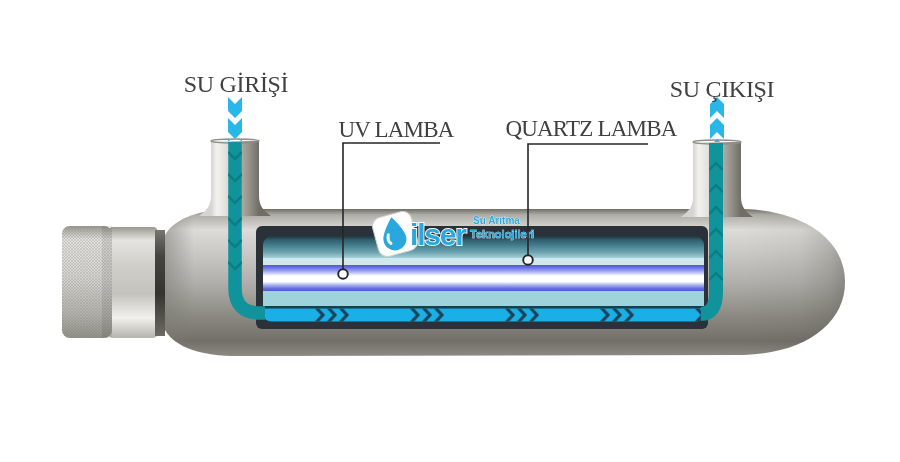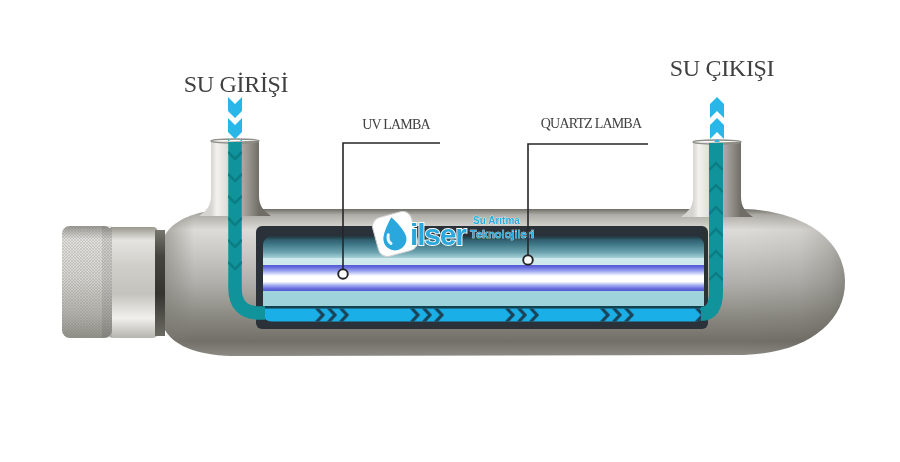--- a/index.html
+++ b/index.html
@@ -1,20 +1,20 @@
 <!DOCTYPE html>
 <html><head>
 <meta charset="utf-8">
 <style>
   html,body{margin:0;padding:0;background:#fff}
   #canvas{position:relative;width:900px;height:462px;background:#ffffff;overflow:hidden;font-family:"Liberation Serif",serif}
   #device-svg{position:absolute;left:0;top:0}
   .label{position:absolute;transform:translateX(-50%);color:#404040;white-space:nowrap}
   .label-top{font-size:24px;letter-spacing:-0.3px}
-  .label-mid{font-size:14px;letter-spacing:-0.8px}
+  .label-mid{font-size:23px;letter-spacing:-0.8px}
 </style>
 </head>
 <body>
 
 <div id="canvas">
 <svg id="device-svg" width="900" height="462" viewBox="0 0 900 462">
   <defs>
     <linearGradient id="gBody" x1="0" y1="0" x2="0" y2="1">
       <stop offset="0" stop-color="#6f6e67"></stop>
       <stop offset="0.04" stop-color="#aeada7"></stop>
@@ -174,16 +174,16 @@
 
   <g>
     <polyline points="440,143 343,143 343,269" stroke="#26262a" stroke-width="1.6" fill="none"></polyline>
     <circle cx="343" cy="274" r="4.8" fill="#fdfdfd" stroke="#26262a" stroke-width="1.9"></circle>
     <polyline points="648,144 528,144 528,255" stroke="#26262a" stroke-width="1.6" fill="none"></polyline>
     <circle cx="528" cy="260" r="4.8" fill="#fdfdfd" stroke="#26262a" stroke-width="1.9"></circle>
   </g>
 </svg>
 
 <div class="label label-top" style="left:236px;top:71px">SU GİRİŞİ</div>
-<div class="label label-top" style="left:722px;top:55px">SU ÇIKIŞI</div>
+<div class="label label-top" style="left:722px;top:76px">SU ÇIKIŞI</div>
 <div class="label label-mid" style="left:396px;top:117px">UV LAMBA</div>
 <div class="label label-mid" style="left:591px;top:116px">QUARTZ LAMBA</div>
 </div>
 
 </body></html>

